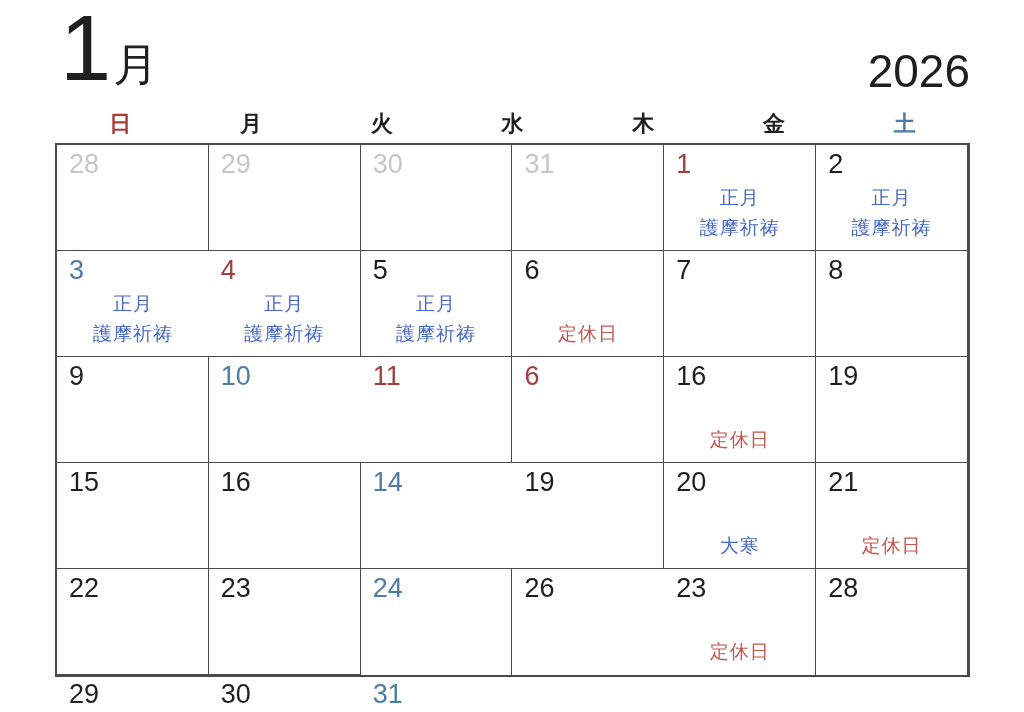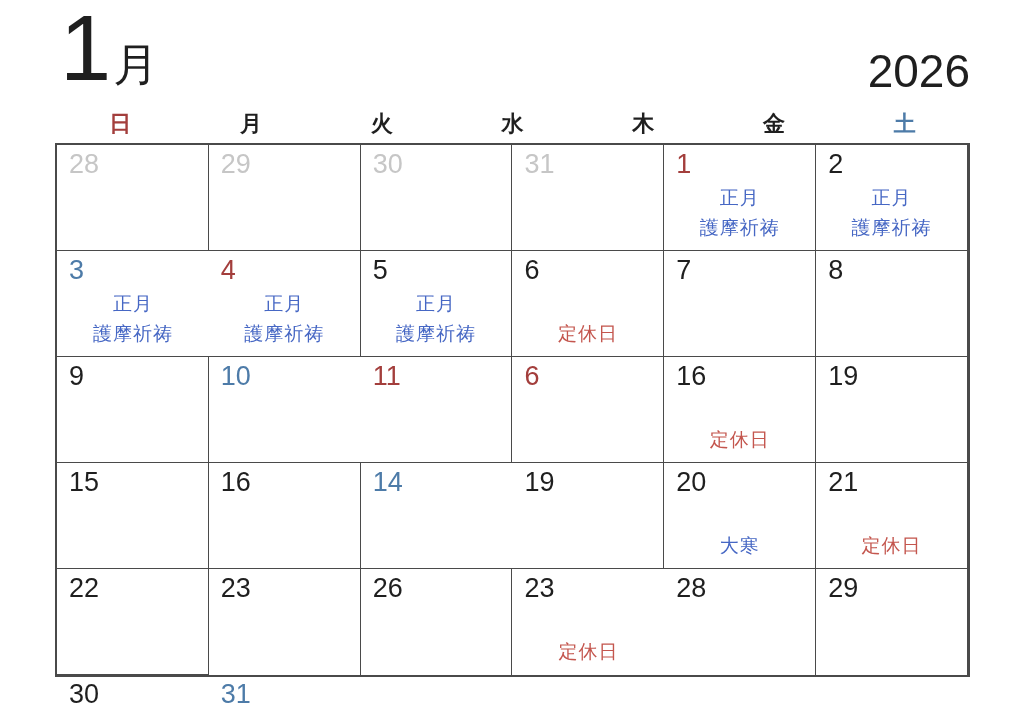--- a/index.html
+++ b/index.html
@@ -185,20 +185,23 @@
           <div class="note-line">定休日</div>
         </div>
       </div>
       <div class="cell">
         <span class="date-num c-black">22</span>
       </div>
       <div class="cell">
         <span class="date-num c-black">23</span>
       </div>
       <div class="cell">
+        <span class="date-num c-blue">24</span>
+      </div>
+      <div class="cell">
         <span class="date-num c-black">26</span>
       </div>
       <div class="cell">
         <span class="date-num c-black">23</span>
         <div class="notes nc-red">
           <div class="note-line"></div>
           <div class="note-line">定休日</div>
         </div>
       </div>
       <div class="cell">

